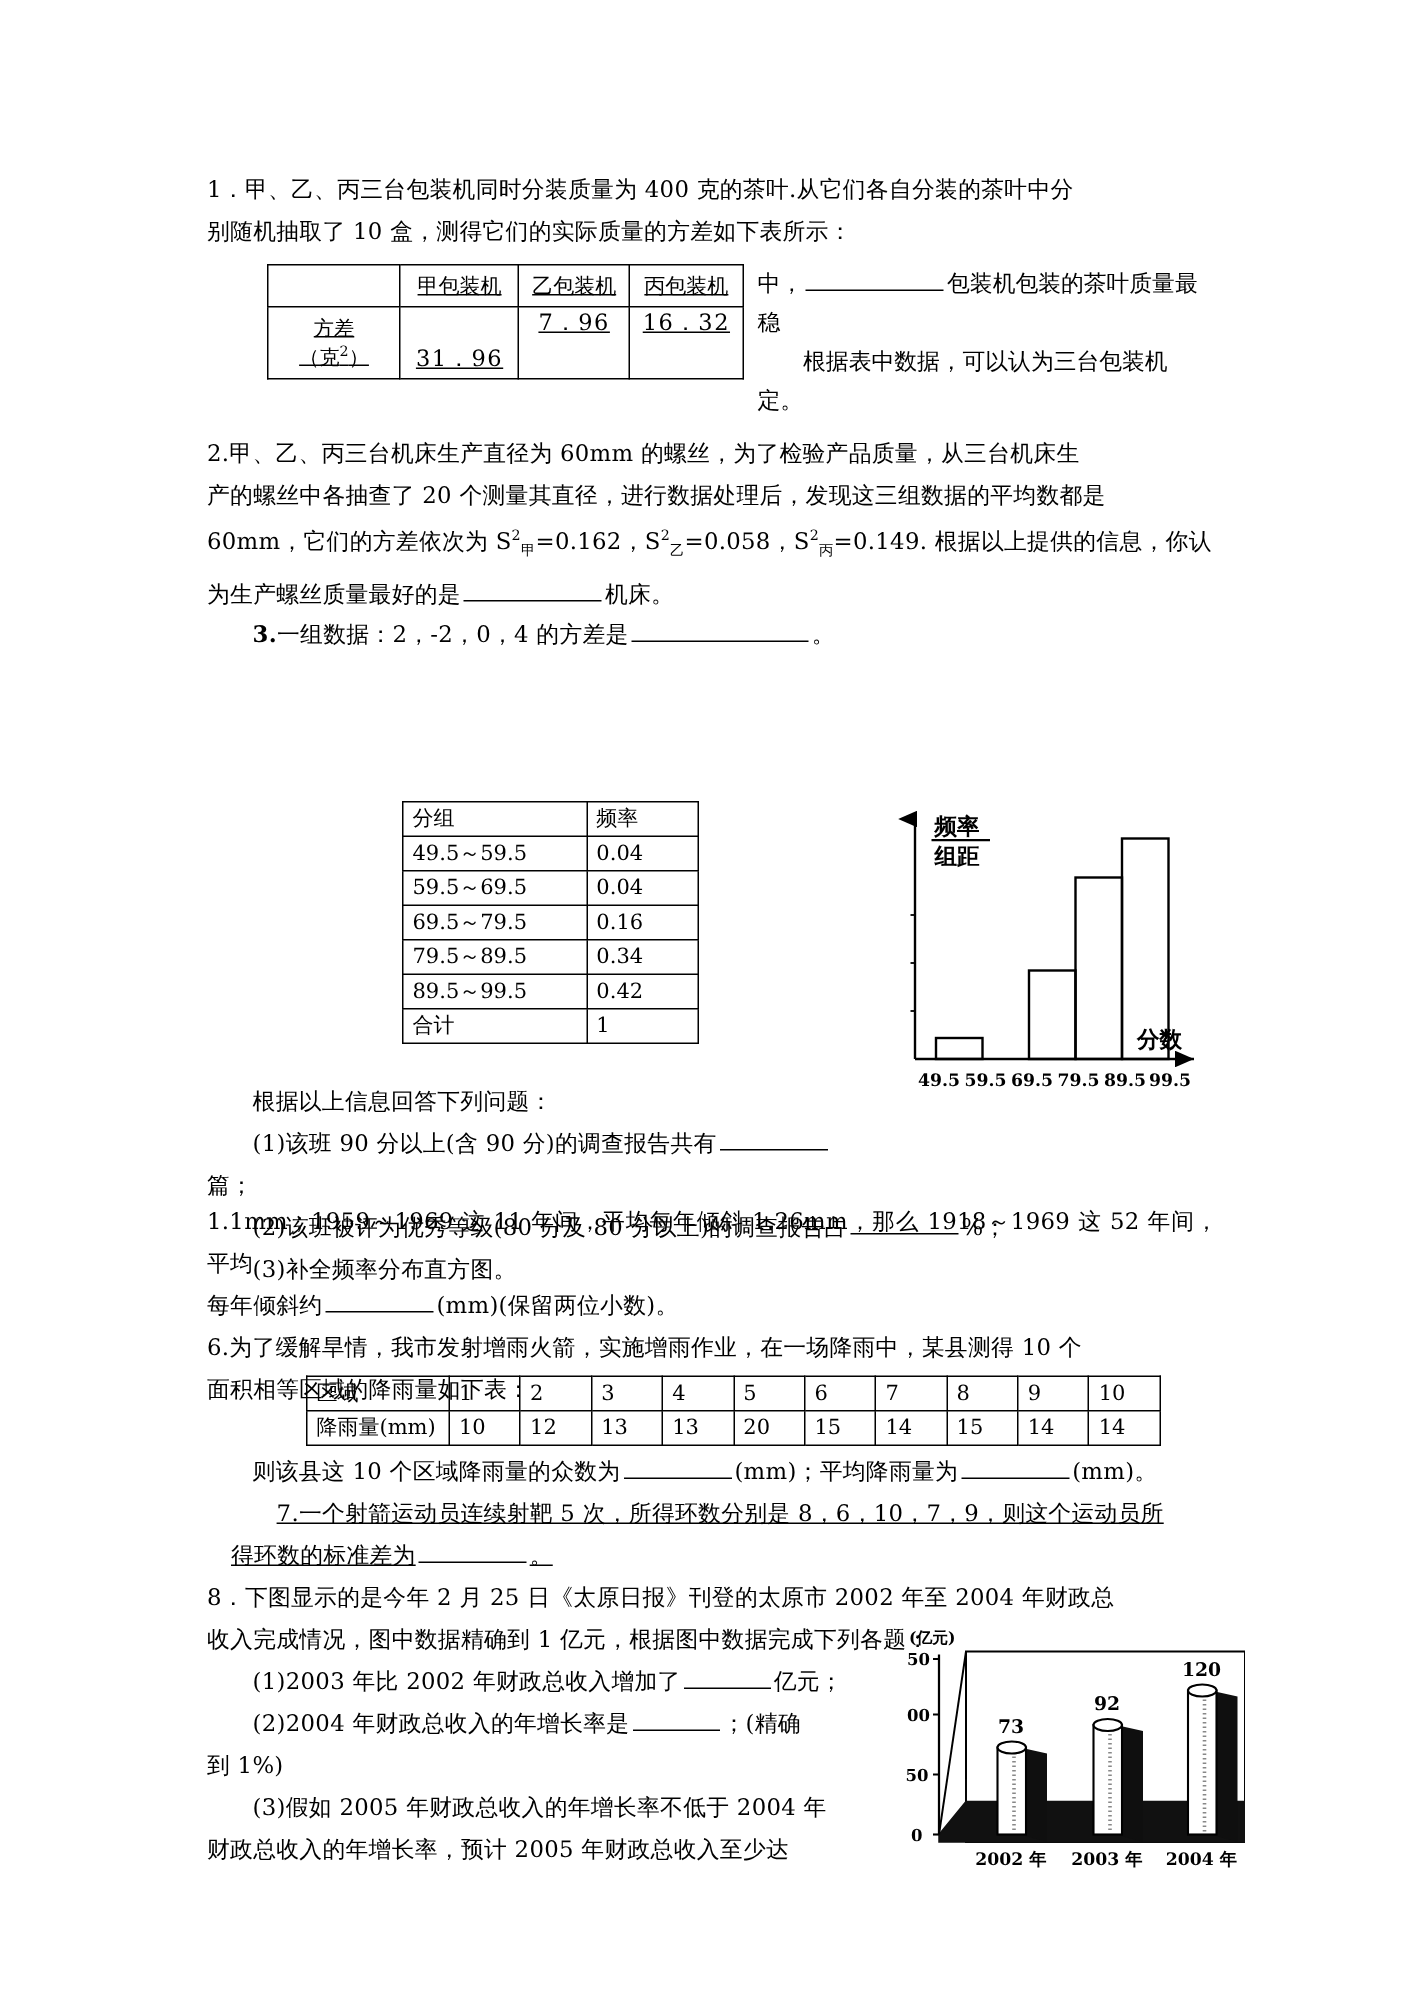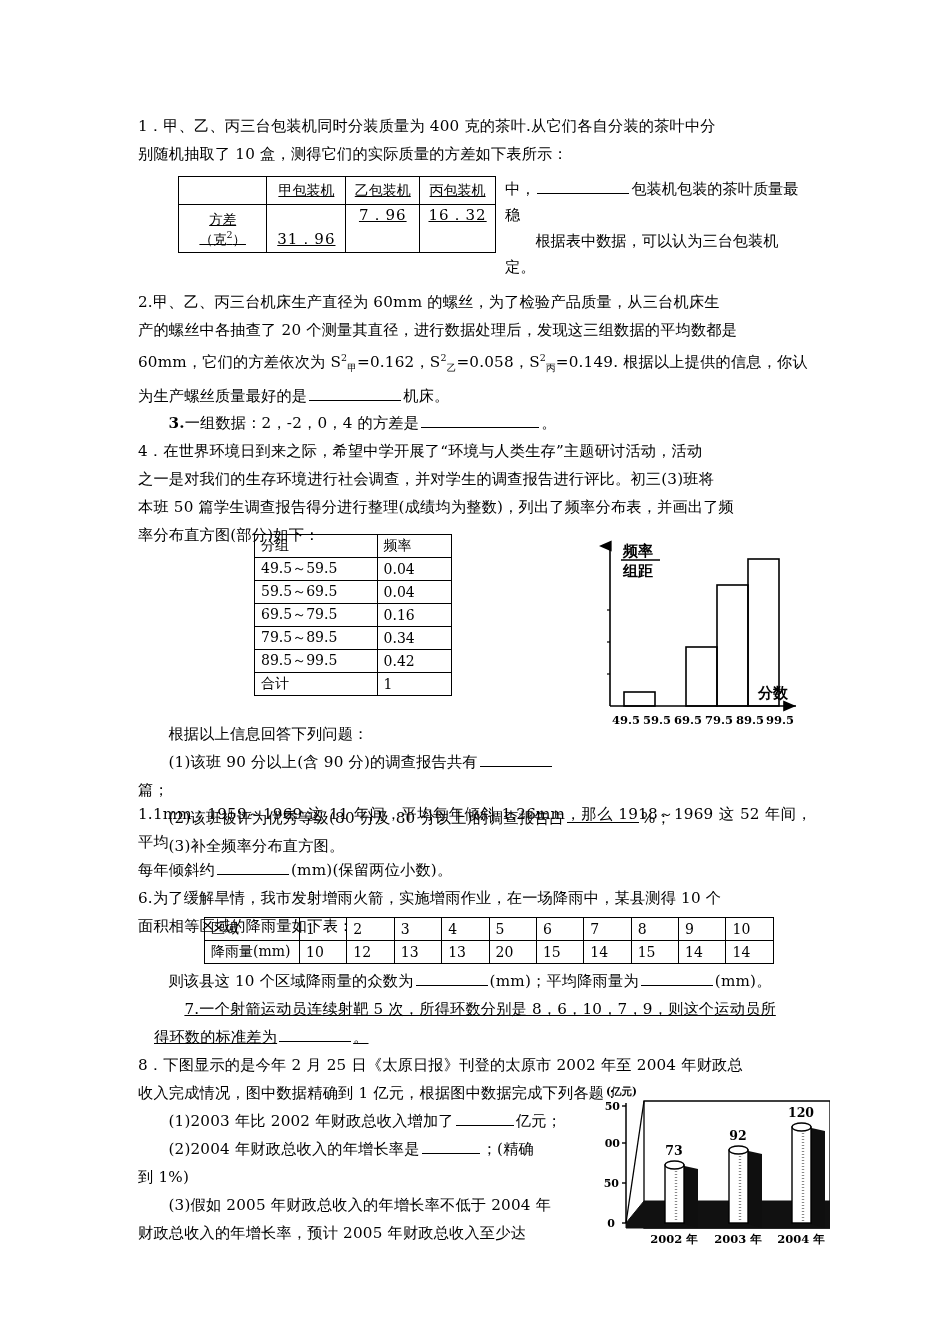--- a/index.html
+++ b/index.html
@@ -80,21 +80,21 @@
     left: 505px;
     top: 176px;
     width: 302px;
     font-size: 15.2px;
     line-height: 26px;
   }
 
   
   .tbl2-wrap {
     position: absolute;
-    left: 218px;
+    left: 232px;
     top: 534px;
     padding-left: 36px;
   }
   .tbl2 { width: 198px; }
   .tbl2 td { height: 17px; font-size: 13.6px; }
   .tbl2 .c1 { width: 128px; text-align: left; padding-left: 6px; }
   .tbl2 .c2 { width: 70px; text-align: left; padding-left: 6px; }
 
   
   .tbl3-wrap {
@@ -175,26 +175,20 @@
     <p class="para">
       <span>60mm，它们的方差依次为 S</span><sup class="sq">2</sup><sub class="sb">甲</sub><span>=0.162，S</span><sup class="sq">2</sup><sub class="sb">乙</sub><span>=0.058，S</span><sup class="sq">2</sup><sub class="sb">丙</sub><span>=0.149. 根据以上提供的信息，你认</span>
     </p>
     <p class="para"><span>为生产螺丝质量最好的是</span><span class="blank b-lg"></span><span>机床。</span></p>
   </div>
 
   <div class="float-note" style="left:138px; top:409px; width:674px;">
     <p class="para indent"><b>3.</b><span>一组数据：2，-2，0，4 的方差是</span><span class="blank b-xl"></span><span>。</span></p>
   </div>
 
-  <div class="float-note" style="left:138px; top:437px; width:674px;">
-    <p class="para">4．在世界环境日到来之际，希望中学开展了“环境与人类生存”主题研讨活动，活动</p>
-    <p class="para">之一是对我们的生存环境进行社会调查，并对学生的调查报告进行评比。初三(3)班将</p>
-    <p class="para">本班 50 篇学生调查报告得分进行整理(成绩均为整数)，列出了频率分布表，并画出了频</p>
-    <p class="para">率分布直方图(部分)如下：</p>
-  </div>
 
   <div class="tbl2-wrap">
     <table class="doc-tbl tbl2">
       <tbody>
           <tr>
         <td class="c1">分组</td>
         <td class="c2">频率</td>
       </tr>
       <tr>
         <td class="c1">49.5～59.5</td>

